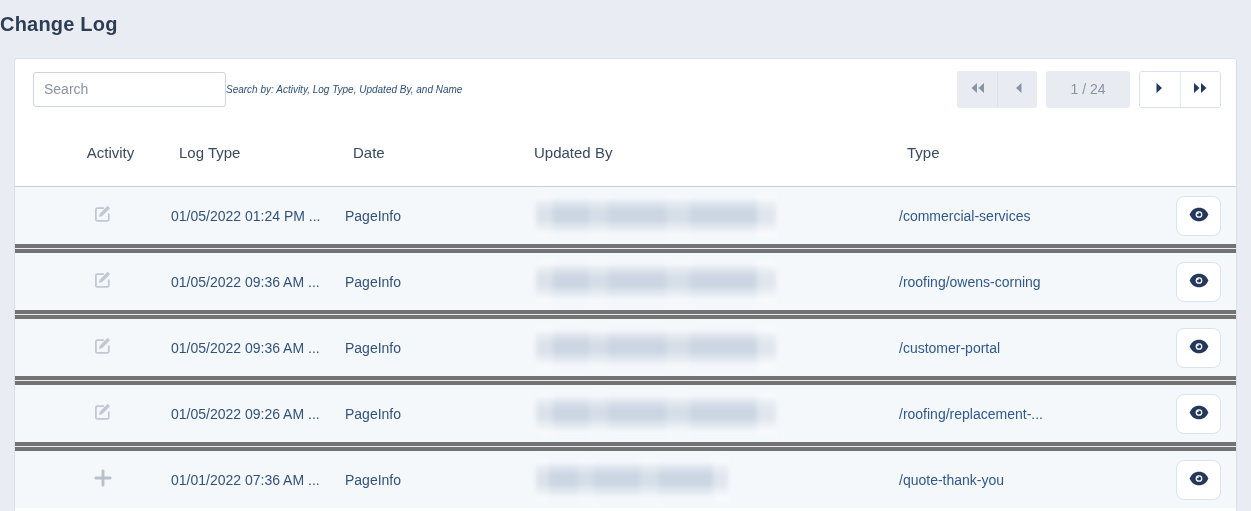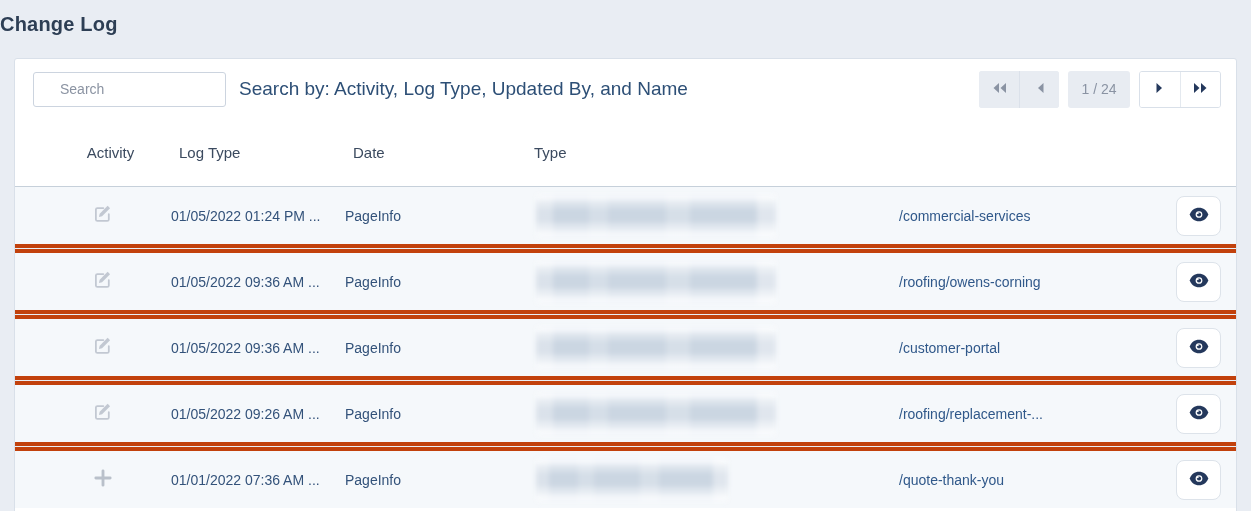--- a/index.html
+++ b/index.html
@@ -15,55 +15,55 @@
     font-size:20px; font-weight:600; color:#2d3e54; letter-spacing:.2px;
   }
   .card {
     position:absolute; left:14px; top:58px; width:1223px; height:520px;
     background:#fff; border:1px solid #d9e0e9; border-radius:3px;
   }
   
   .toolbar { height:60px; display:flex; align-items:center; padding:0 15px 0 18px; }
   .search-box {
     display:flex; align-items:stretch; height:35px; width:193px;
-    border:1px solid #ccd4df; border-radius:3px; background:#fff; overflow:hidden;padding-left:16px;
+    border:1px solid #ccd4df; border-radius:3px; background:#fff; overflow:hidden;
   }
   .search-box input {
     border:none; outline:none; flex:1; padding:0 10px; font-size:14px;
     font-family:"Liberation Sans", sans-serif; color:#3c4f68; background:transparent;
   }
   .search-box input::placeholder { color:#8b93a2; }
-  .search-hint { margin-left:13px; font-size:19px; color:#2d4f76; }
+  .search-hint { font-size:10px; color:#2d4f76;font-style:italic; }
   .spacer { flex:1; }
   .pager { display:flex; align-items:center; gap:9px; }
   .pager-group { display:flex; height:37px; border-radius:3px; overflow:hidden; }
   .pager-group.disabled { background:#e8ecf2; }
   .pager-group.disabled .pager-btn { background:#e8ecf2; }
   .pager-group.disabled .pager-btn + .pager-btn { border-left:1px solid #dbe1ea; }
   .pager-group.enabled { background:#fff; border:1px solid #d9e0e9; height:37px; }
   .pager-group.enabled .pager-btn { background:#fff; height:35px; }
   .pager-group.enabled .pager-btn + .pager-btn { border-left:1px solid #e4e9ef; }
   .pager-btn {
     width:40px; border:none; display:flex; align-items:center; justify-content:center;
     cursor:pointer; padding:0;
   }
   .page-indicator {
-    width:62px; height:37px; background:#e8ecf2; border-radius:3px;
+    width:84px; height:37px; background:#e8ecf2; border-radius:3px;
     display:flex; align-items:center; justify-content:center;
     font-size:14px; color:#8a93a3;
   }
   
   .thead {
     display:grid; grid-template-columns:137px 174px 181px 373px 1fr 100px;
     padding-left:27px; height:68px; align-items:center;
     border-bottom:1px solid #c6d0da; background:#fff;
     font-size:15px; color:#3b4a5f;
   }
   .thead .col-activity { text-align:center; }
-  .rows { background:#c2410c; }
+  .rows { background:#737373; }
   .row {
     display:grid; grid-template-columns:137px 174px 181px 373px 1fr 100px;
     padding-left:19px; height:57px; align-items:center;
     background:#f5f8fb; margin-bottom:9px; position:relative;
   }
   .row::after {
     content:''; position:absolute; left:0; right:0; bottom:-5px; height:1px;
     background:#e9edf3;
   }
   .cell-activity { display:flex; justify-content:center; }
@@ -140,20 +140,21 @@
           </span>
         </button>
       </div>
     </div>
   </div>
 
   <div class="thead">
     <div class="col-activity">Activity</div>
     <div>Log Type</div>
     <div>Date</div>
+    <div>Updated By</div>
     <div>Type</div>
     <div></div>
   </div>
 
   <div class="rows">
 
       <div class="row" data-activity="edit">
         <div class="cell-activity">
           <span class="activity-icon edit-icon">
             <svg width="21" height="21" viewBox="0 0 20 20">

